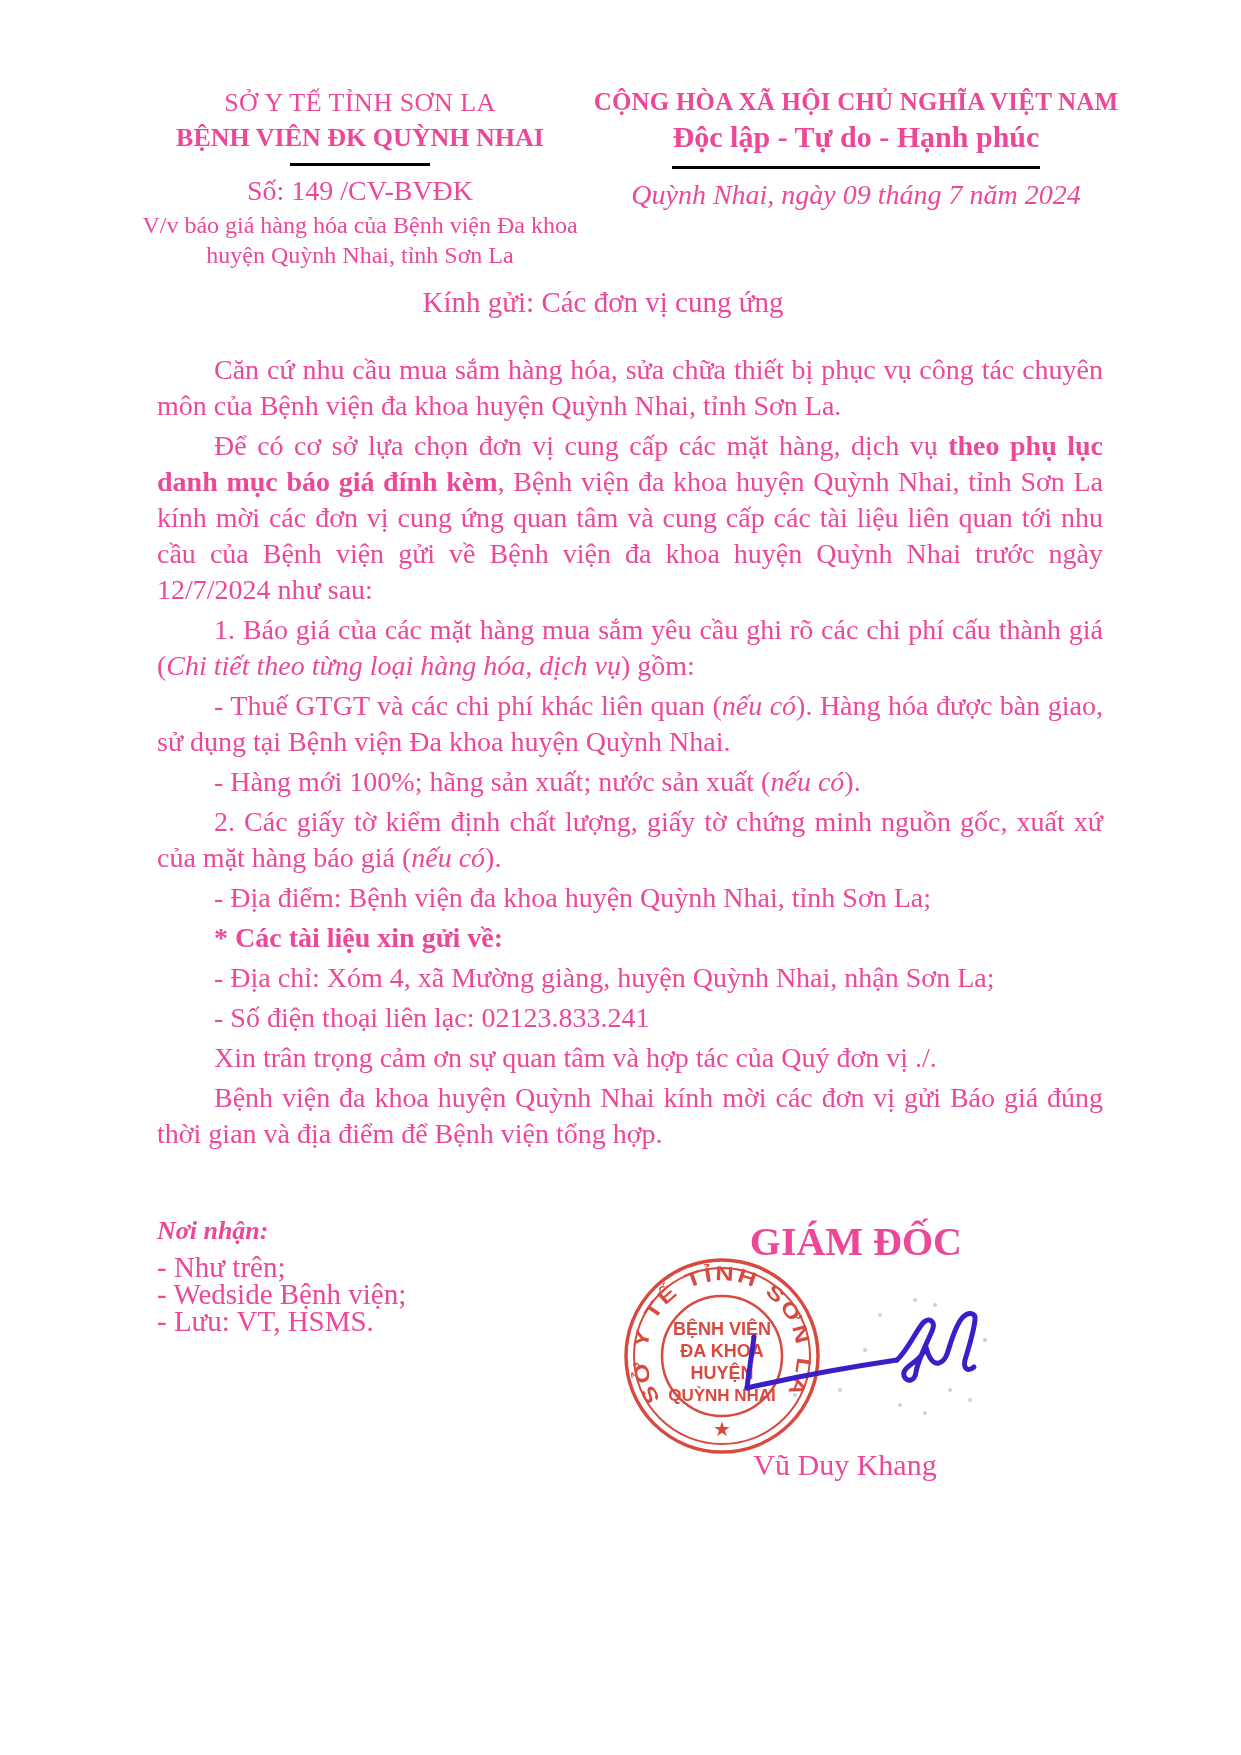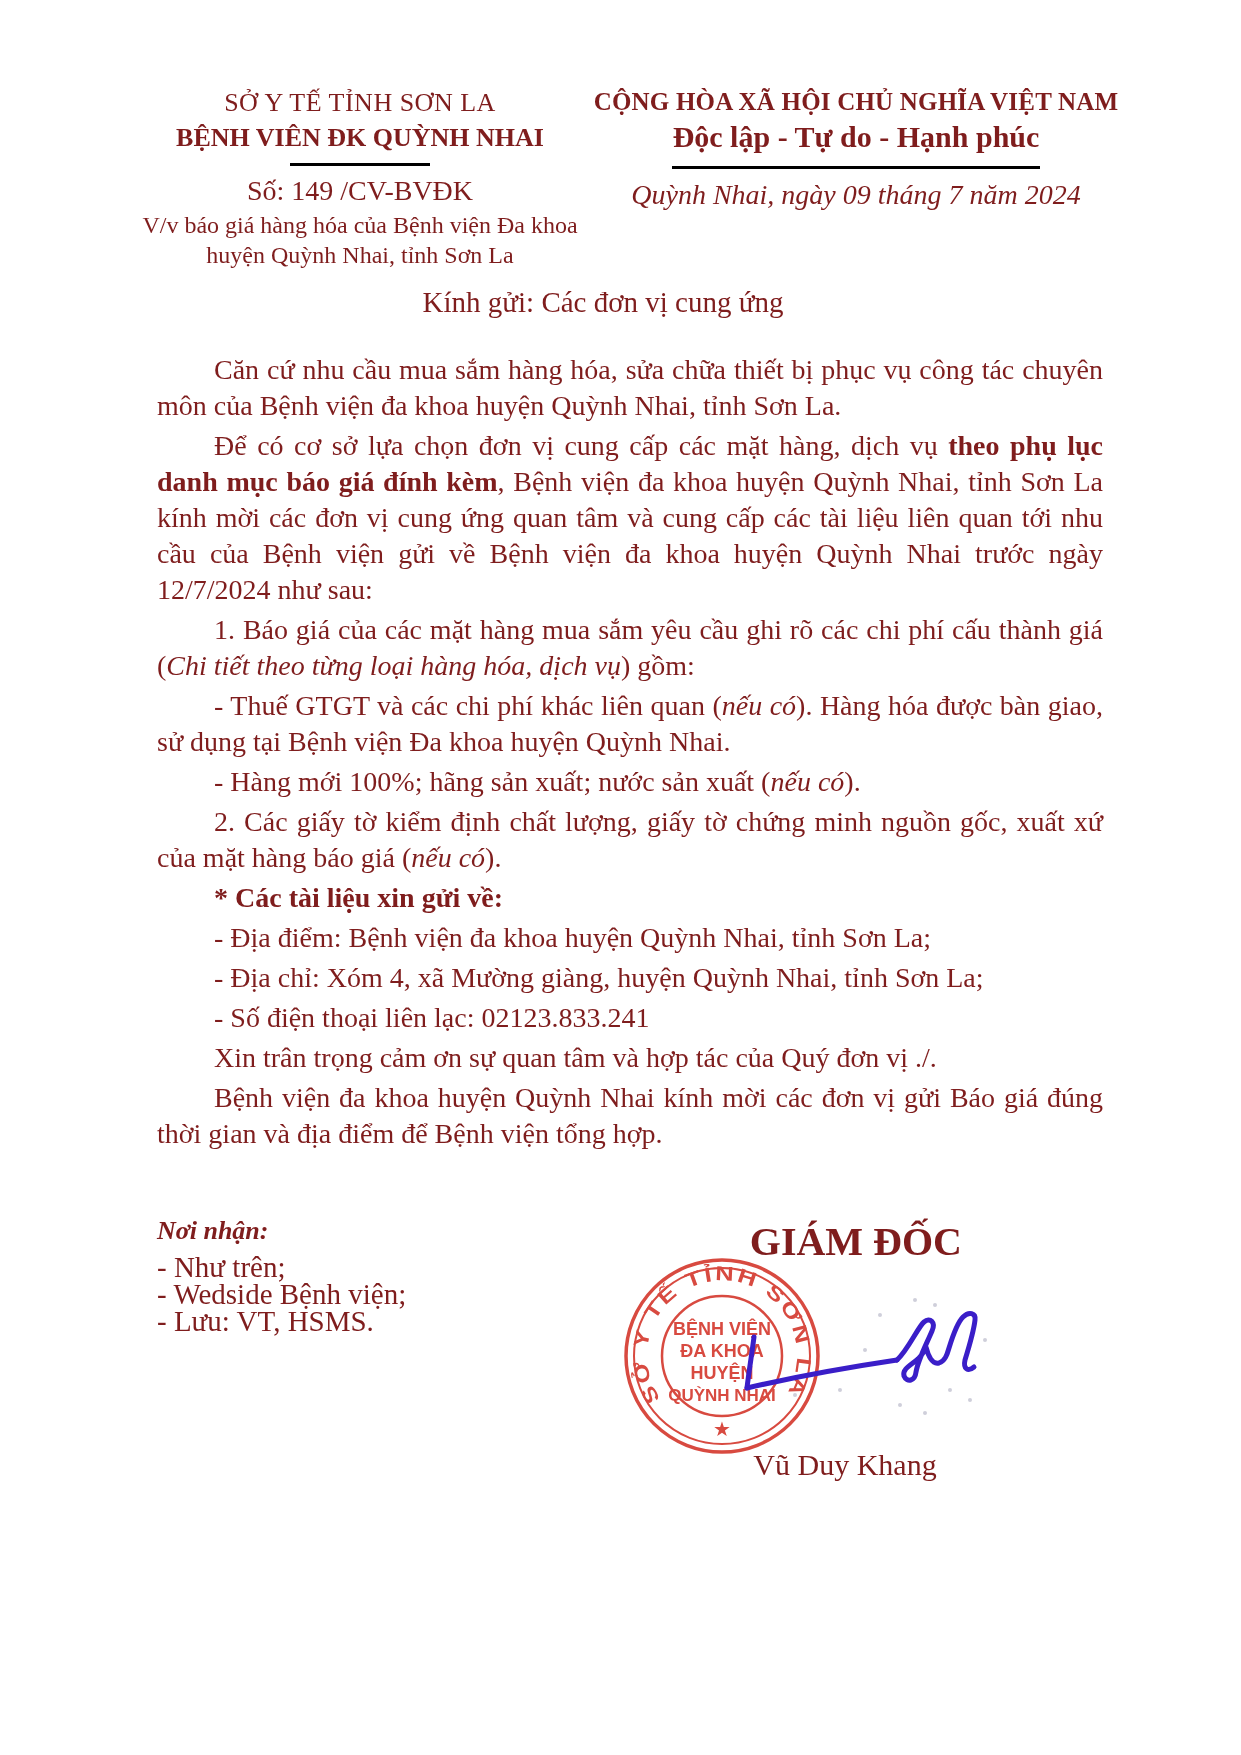--- a/index.html
+++ b/index.html
@@ -1,21 +1,21 @@
 <!DOCTYPE html>
 <html><head>
 <meta charset="utf-8">
 <style>
   html,body{margin:0;padding:0;background:#fff;}
   .page{
     position:relative;
     width:1241px;height:1755px;
     background:#ffffff;
     font-family:"Liberation Serif","DejaVu Serif",serif;
-    color:#7f1d1d;
+    color:#ec4899;
     overflow:hidden;
   }
   
   .header-left{position:absolute;left:135px;top:88px;width:450px;text-align:center;}
   .hl-org-parent{font-size:26px;letter-spacing:.5px;}
   .hl-org-name{font-size:26px;font-weight:bold;margin-top:5px;}
   .divider-left{width:140px;height:3px;background:#000;margin:10px auto 9px;}
   .hl-number{font-size:28px;}
   .hl-subject{font-size:24px;line-height:30px;margin-top:3px;}
   .header-right{position:absolute;left:592px;top:88px;width:528px;text-align:center;}
@@ -62,23 +62,23 @@
 
   <div class="salutation">Kính gửi: Các đơn vị cung ứng</div>
 
   <div class="body">
       <p class="para"><span>Căn cứ nhu cầu mua sắm hàng hóa, sửa chữa thiết bị phục vụ công tác chuyên môn của Bệnh viện đa khoa huyện Quỳnh Nhai, tỉnh Sơn La.</span></p>
       <p class="para"><span>Để có cơ sở lựa chọn đơn vị cung cấp các mặt hàng, dịch vụ </span><span style="font-weight: bold;">theo phụ lục danh mục báo giá đính kèm</span><span>, Bệnh viện đa khoa huyện Quỳnh Nhai, tỉnh Sơn La kính mời các đơn vị cung ứng quan tâm và cung cấp các tài liệu liên quan tới nhu cầu của Bệnh viện gửi về Bệnh viện đa khoa huyện Quỳnh Nhai trước ngày 12/7/2024 như sau:</span></p>
       <p class="para"><span>1. Báo giá của các mặt hàng mua sắm yêu cầu ghi rõ các chi phí cấu thành giá (</span><span style="font-style: italic;">Chi tiết theo từng loại hàng hóa, dịch vụ</span><span>) gồm:</span></p>
       <p class="para"><span>- Thuế GTGT và các chi phí khác liên quan (</span><span style="font-style: italic;">nếu có</span><span>). Hàng hóa được bàn giao, sử dụng tại Bệnh viện Đa khoa huyện Quỳnh Nhai.</span></p>
       <p class="para"><span>- Hàng mới 100%; hãng sản xuất; nước sản xuất (</span><span style="font-style: italic;">nếu có</span><span>).</span></p>
       <p class="para"><span>2. Các giấy tờ kiểm định chất lượng, giấy tờ chứng minh nguồn gốc, xuất xứ của mặt hàng báo giá (</span><span style="font-style: italic;">nếu có</span><span>).</span></p>
+      <p class="para"><span>- Địa điểm: Bệnh viện đa khoa huyện Quỳnh Nhai, tỉnh Sơn La;</span></p>
       <p class="para"><span style="font-weight: bold;">* Các tài liệu xin gửi về:</span></p>
-      <p class="para"><span>- Địa điểm: Bệnh viện đa khoa huyện Quỳnh Nhai, tỉnh Sơn La;</span></p>
-      <p class="para"><span>- Địa chỉ: Xóm 4, xã Mường giàng, huyện Quỳnh Nhai, tỉnh Sơn La;</span></p>
+      <p class="para"><span>- Địa chỉ: Xóm 4, xã Mường giàng, huyện Quỳnh Nhai, nhận Sơn La;</span></p>
       <p class="para"><span>- Số điện thoại liên lạc: 02123.833.241</span></p>
       <p class="para"><span>Xin trân trọng cảm ơn sự quan tâm và hợp tác của Quý đơn vị ./.</span></p>
       <p class="para"><span>Bệnh viện đa khoa huyện Quỳnh Nhai kính mời các đơn vị gửi Báo giá đúng thời gian và địa điểm để Bệnh viện tổng hợp.</span></p>
     </div>
 
   <div class="footer-left">
     <div class="fl-title">Nơi nhận:</div>
     <div>
         <div class="fl-item">- Như trên;</div>
         <div class="fl-item">- Wedside Bệnh viện;</div>

